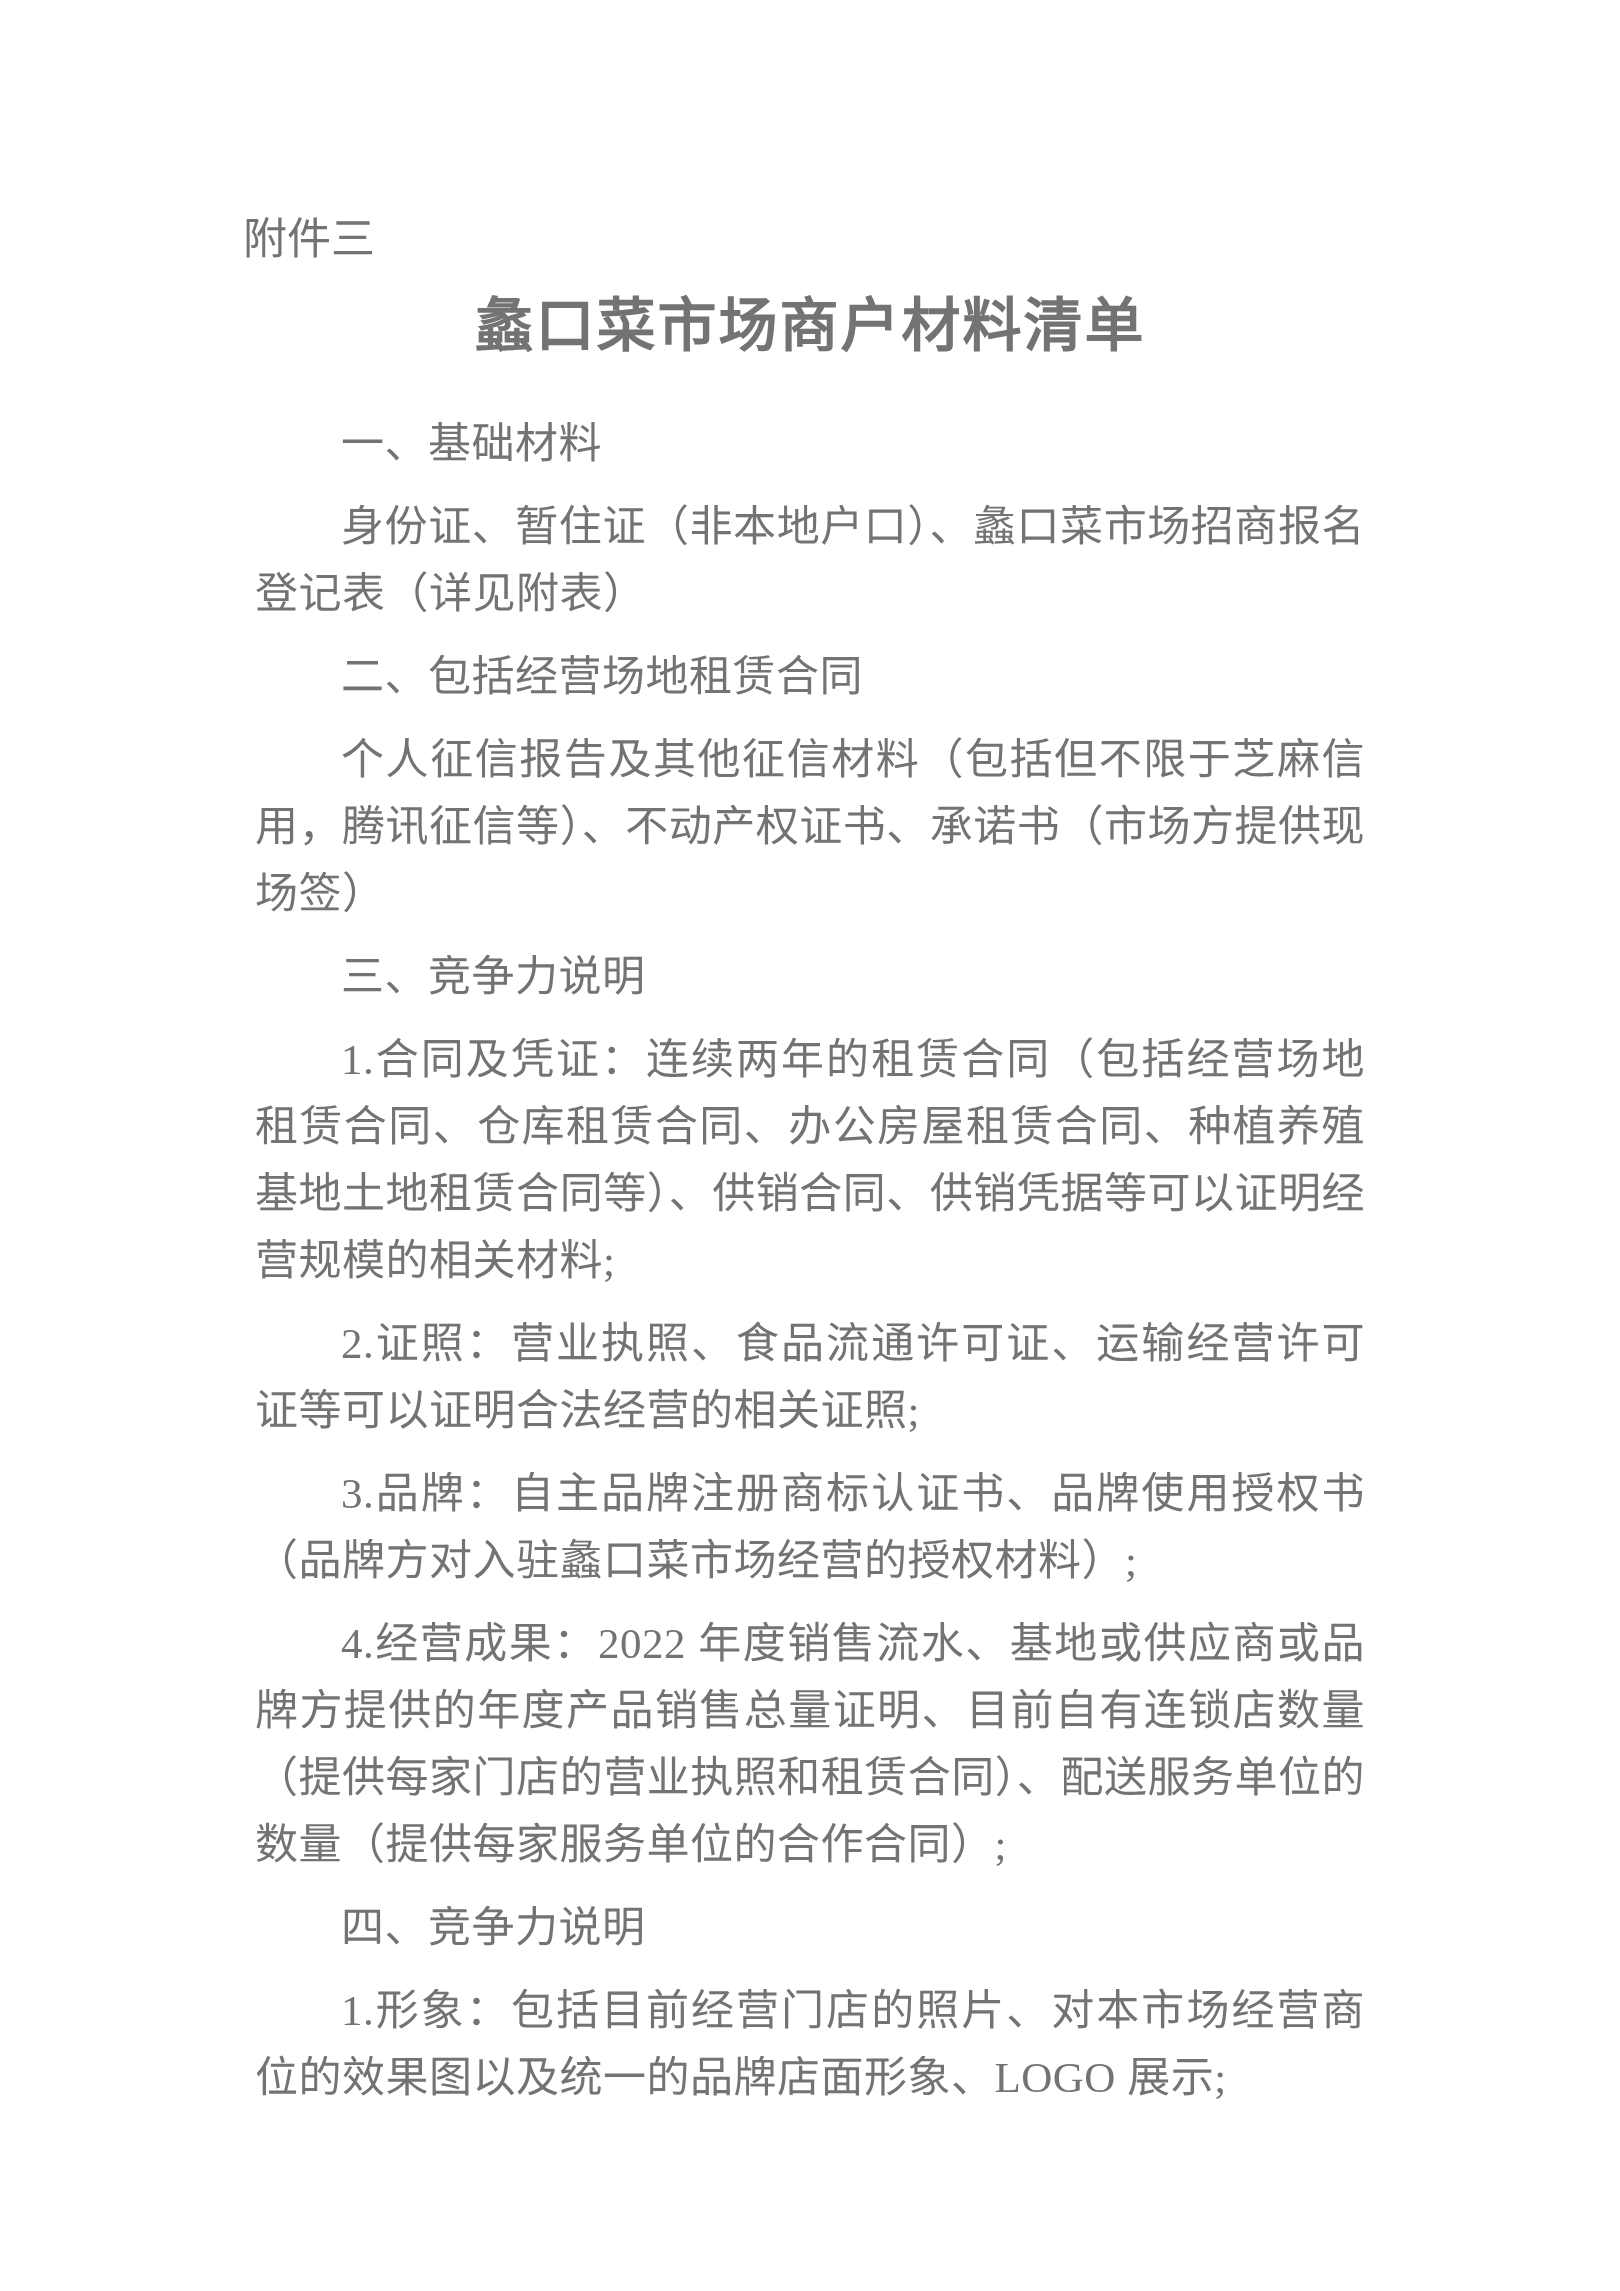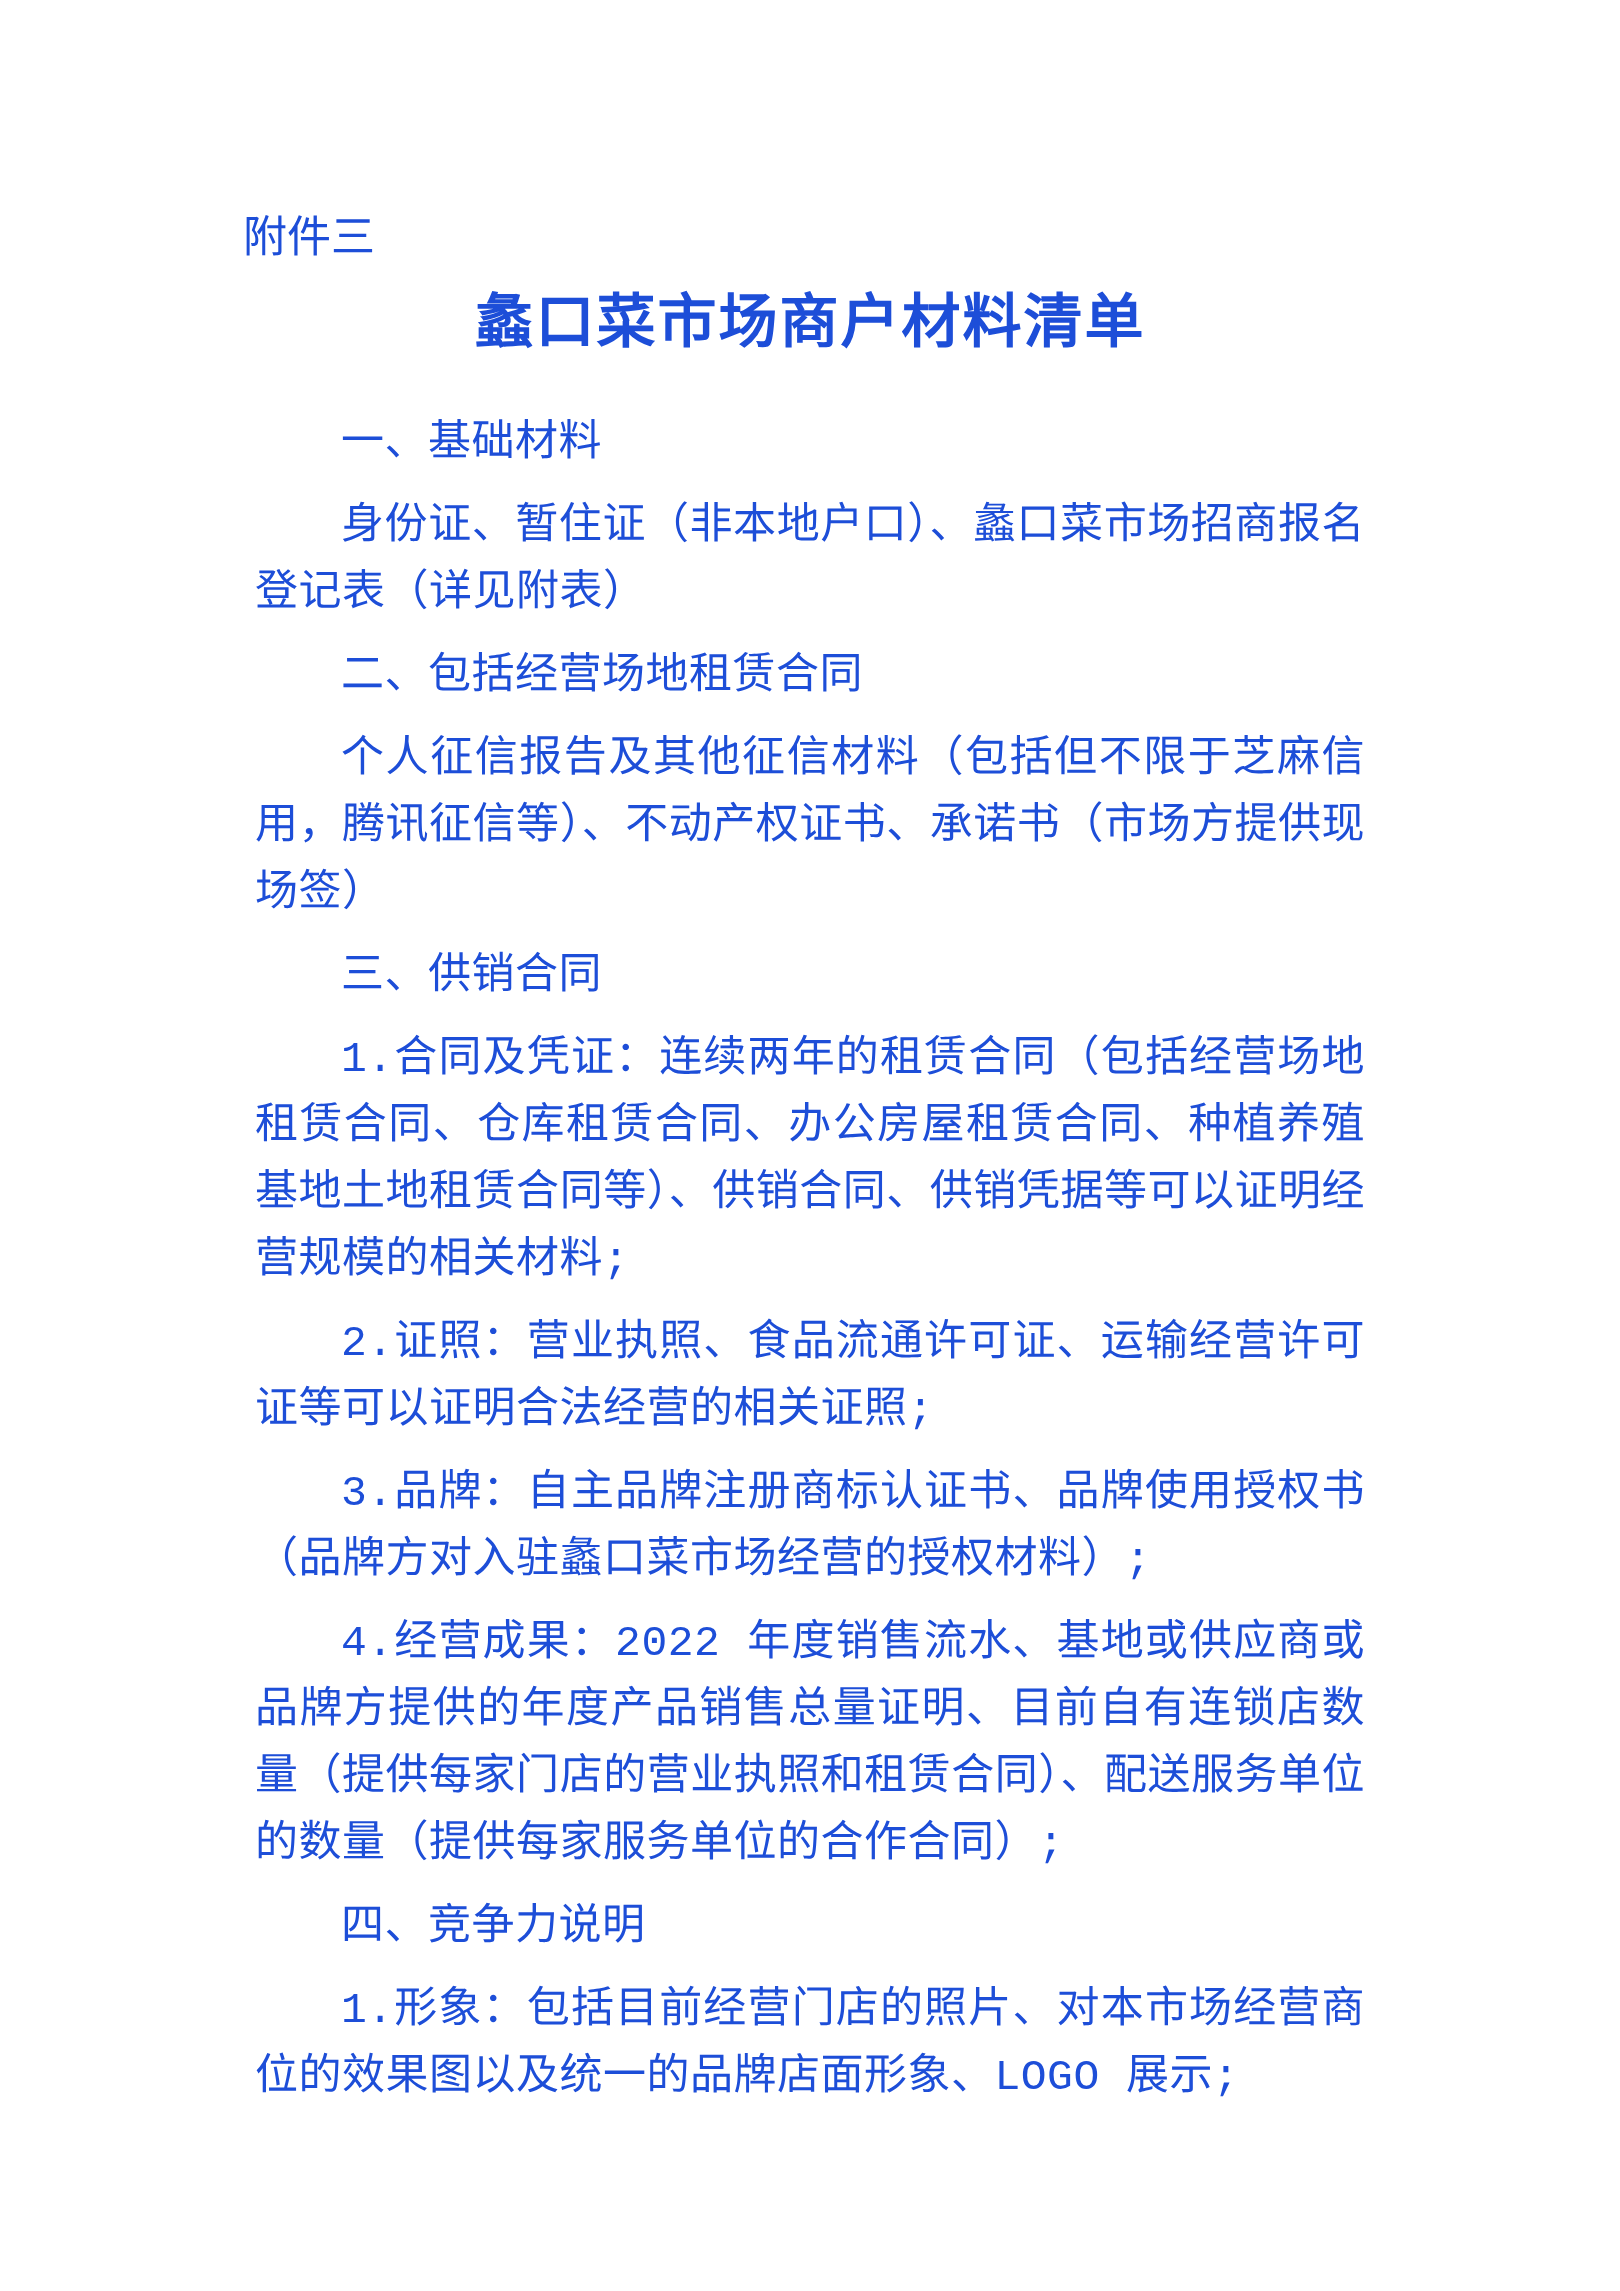--- a/index.html
+++ b/index.html
@@ -5,22 +5,22 @@
   html, body {
     margin: 0;
     padding: 0;
     background: #ffffff;
   }
   .page {
     position: relative;
     width: 1620px;
     height: 2292px;
     background: #ffffff;
-    color: #1d4ed8;
-    font-family: Liberation Mono, monospace;
+    color: #737373;
+    font-family: Liberation Serif, serif;
     box-sizing: border-box;
     padding: 214px 239px 1px 239px;
     overflow: hidden;
   }
   .attachment {
     font-size: 44px;
     line-height: 1.2;
     margin: 0 0 23.5px 3.9px;
     text-indent: 0;
   }
@@ -50,21 +50,21 @@
   <p class="attachment">附件三</p>
 
   <h1 class="doc-title">蠡口菜市场商户材料清单</h1>
 
   <p class="para">一、基础材料</p>
   <p class="para">身份证、暂住证（非本地户口）、蠡口菜市场招商报名登记表（详见附表）</p>
 
   <p class="para">二、包括经营场地租赁合同</p>
   <p class="para">个人征信报告及其他征信材料（包括但不限于芝麻信用，腾讯征信等）、不动产权证书、承诺书（市场方提供现场签）</p>
 
-  <p class="para">三、供销合同</p>
+  <p class="para">三、竞争力说明</p>
   <p class="para">1.合同及凭证：连续两年的租赁合同（包括经营场地租赁合同、仓库租赁合同、办公房屋租赁合同、种植养殖基地土地租赁合同等）、供销合同、供销凭据等可以证明经营规模的相关材料;</p>
   <p class="para">2.证照：营业执照、食品流通许可证、运输经营许可证等可以证明合法经营的相关证照;</p>
   <p class="para">3.品牌：自主品牌注册商标认证书、品牌使用授权书（品牌方对入驻蠡口菜市场经营的授权材料）;</p>
   <p class="para">4.经营成果：2022 年度销售流水、基地或供应商或品牌方提供的年度产品销售总量证明、目前自有连锁店数量（提供每家门店的营业执照和租赁合同）、配送服务单位的数量（提供每家服务单位的合作合同）;</p>
 
   <p class="para">四、竞争力说明</p>
   <p class="para">1.形象：包括目前经营门店的照片、对本市场经营商位的效果图以及统一的品牌店面形象、LOGO 展示;</p>
 
 </div>
 

